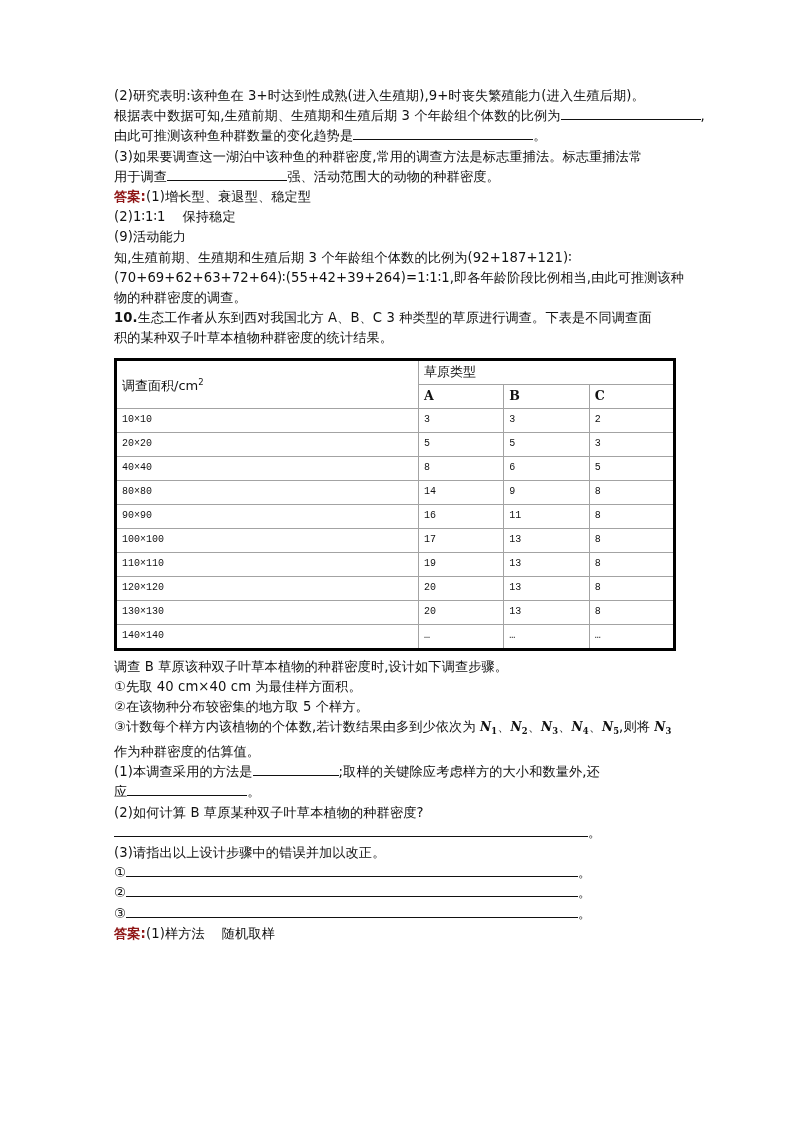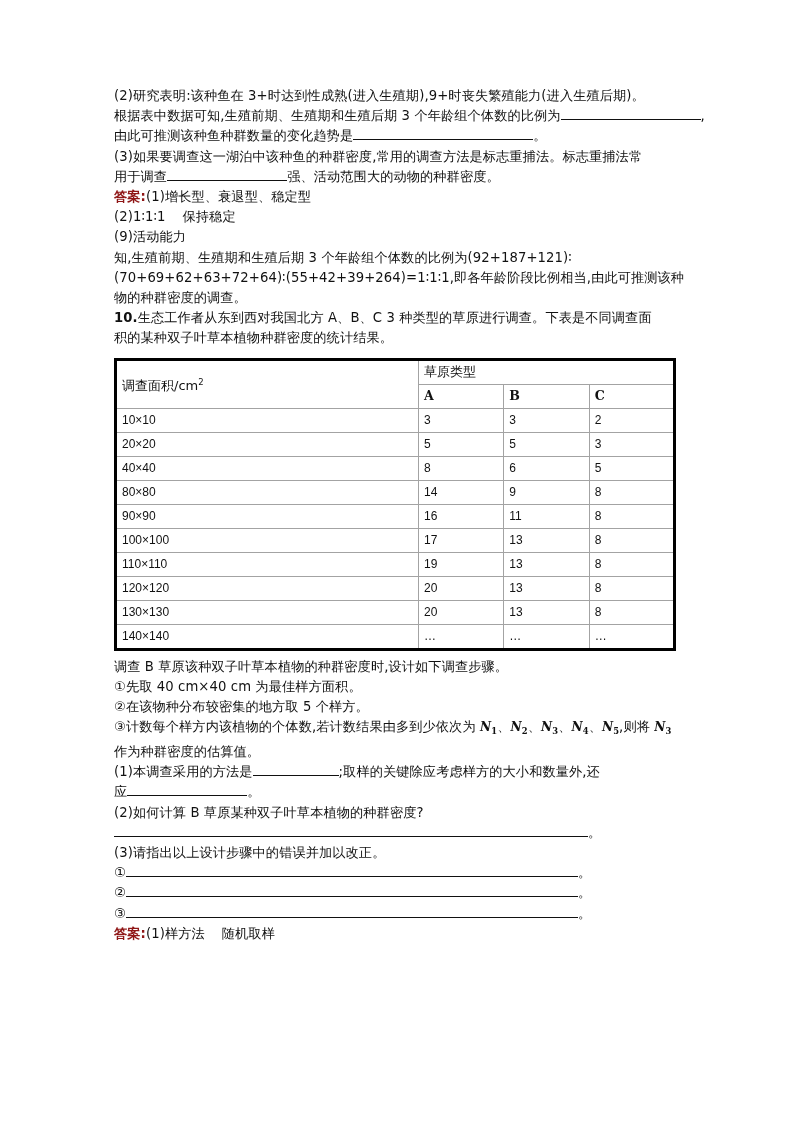--- a/index.html
+++ b/index.html
@@ -87,22 +87,22 @@
   }
   table.grass .hd-type {
     font-size: 13px;
   }
   table.grass .hd-abc {
     font-family: "DejaVu Serif", "Liberation Serif", serif;
     font-weight: bold;
     font-size: 12.6px;
   }
   table.grass td.num {
-    font-family: Liberation Sans, sans-serif;
-    font-size: 12px;
+    font-family: Liberation Mono, monospace;
+    font-size: 10px;
   }
   .dots { letter-spacing: 1px; font-weight: bold; }
   .circnum { font-size: 13.4px; }
   .gapmd { display:inline-block; width: 17px; }
 </style>
 </head>
 <body>
 
 <div class="page">
 

